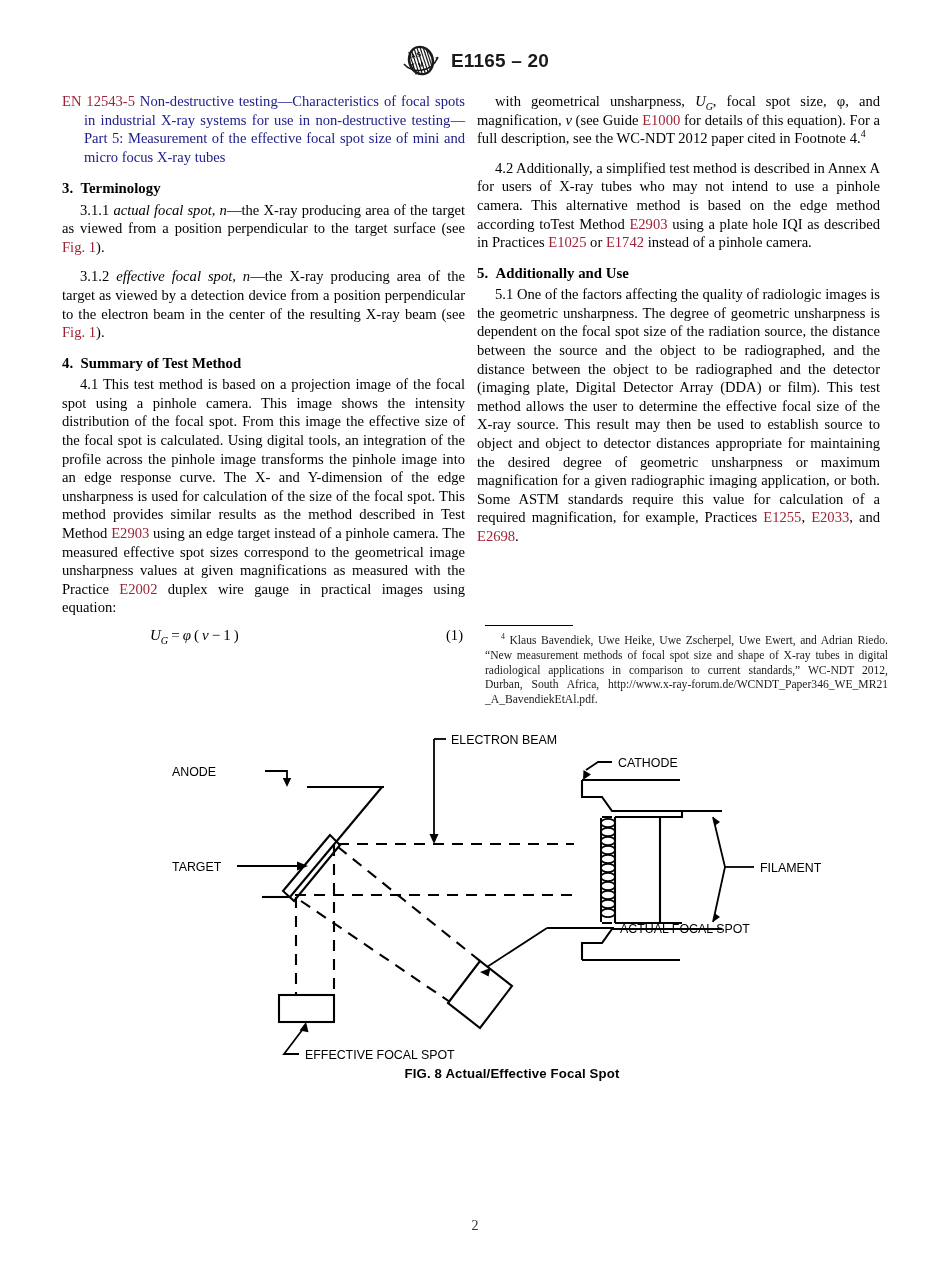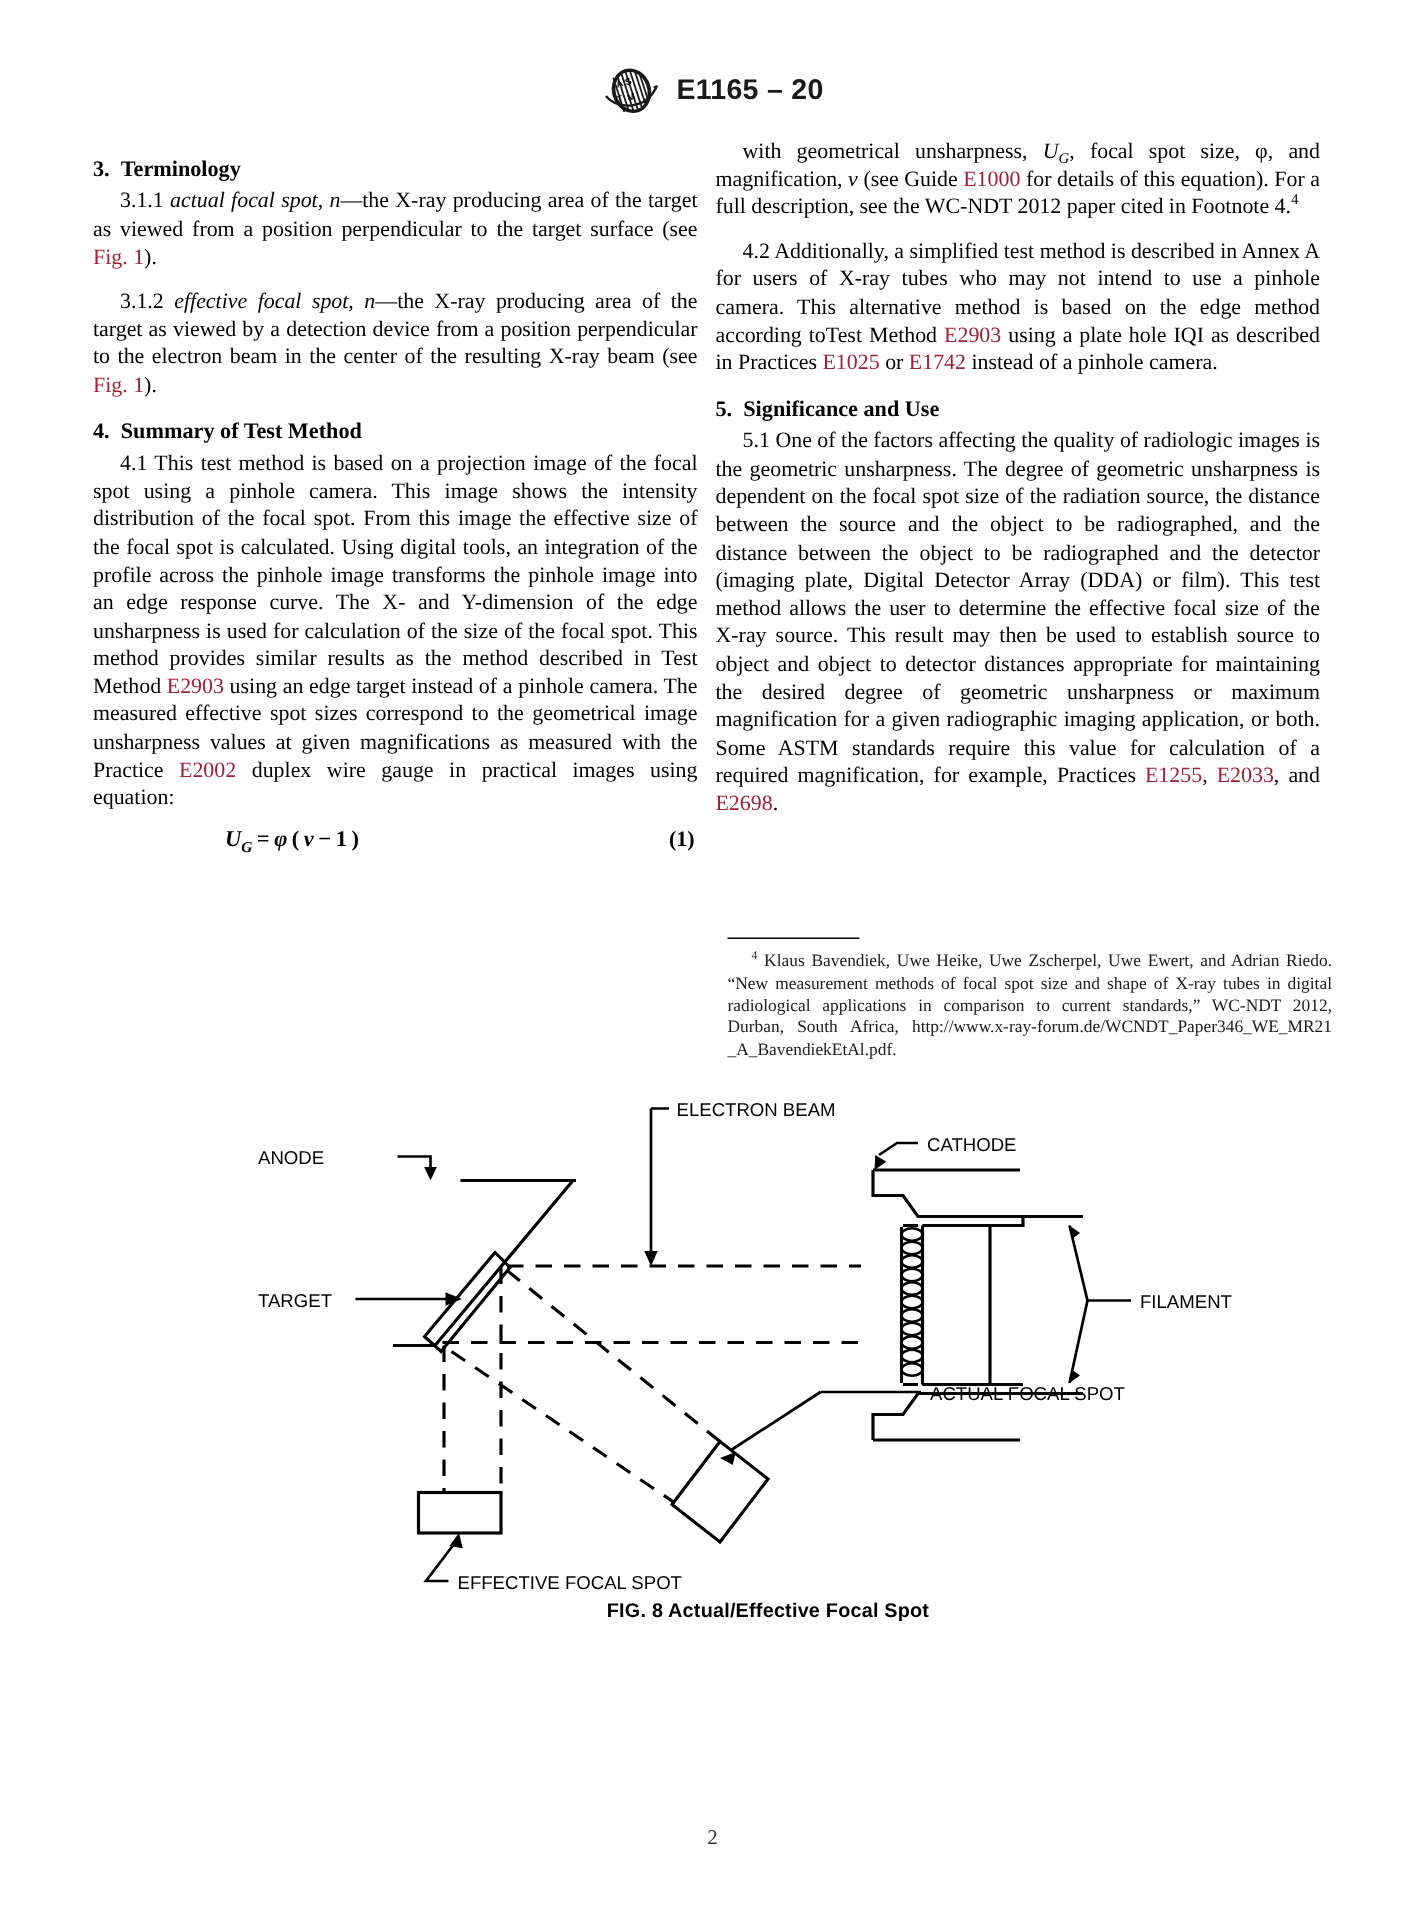--- a/index.html
+++ b/index.html
@@ -89,21 +89,20 @@
   .sup { font-size: 0.68em; vertical-align: super; line-height: 0; }
   .sub { font-size: 0.68em; vertical-align: sub; line-height: 0; }
 
   
   .equation {
     position: relative;
     margin: 9px 0 6px 0;
     text-indent: 0;
     height: 22px;
     text-align: left;
-    font-weight: bold;
   }
   .eq-body {
     position: absolute;
     left: 88px;
     top: 0;
     font-size: 15px;
     font-style: italic;
     font-family: "Liberation Serif", "DejaVu Serif", serif;
     white-space: nowrap;
   }
@@ -201,20 +200,21 @@
             <text x="36" y="47" transform="rotate(-18 36 47)">M</text>
           </g>
         </g>
       </svg>
     </span>
     <span class="std-desig">E1165 – 20</span>
   </div>
 
   <div class="col col-left">
 
+    <p class="ref-block"><span class="ref-id">EN 12543-5</span><span> Non-destructive testing—Characteristics of focal spots in industrial X-ray systems for use in non-destructive testing—Part 5: Measurement of the effective focal spot size of mini and micro focus X-ray tubes</span></p>
 
     <h2 class="sec"><span class="num">3.</span>&nbsp;&nbsp;<span>Terminology</span></h2>
 
 
     <p class="para"><span>3.1.1</span>&nbsp;<span class="it">actual focal spot, n</span><span>—the X-ray producing area of the target as viewed from a position perpendicular to the target surface (see </span><span class="red">Fig. 1</span><span>).</span></p>
 
     <p class="para gap"><span>3.1.2</span>&nbsp;<span class="it">effective focal spot, n</span><span>—the X-ray producing area of the target as viewed by a detection device from a position perpendicular to the electron beam in the center of the resulting X-ray beam (see </span><span class="red">Fig. 1</span><span>).</span></p>
 
 
     <h2 class="sec"><span class="num">4.</span>&nbsp;&nbsp;<span>Summary of Test Method</span></h2>
@@ -227,21 +227,21 @@
     </div>
 
   </div>
 
   <div class="col col-right">
 
     <p class="para"><span>with geometrical unsharpness, </span><span class="it">U</span><span class="sub it">G</span><span>, focal spot size, φ, and magnification, </span><span class="it">v</span><span> (see Guide </span><span class="red">E1000</span><span> for details of this equation). For a full description, see the WC-NDT 2012 paper cited in Footnote 4.</span><span class="sup">4</span></p>
 
     <p class="para gap"><span>4.2</span><span> Additionally, a simplified test method is described in Annex A for users of X-ray tubes who may not intend to use a pinhole camera. This alternative method is based on the edge method according toTest Method </span><span class="red">E2903</span><span> using a plate hole IQI as described in Practices </span><span class="red">E1025</span><span> or </span><span class="red">E1742</span><span> instead of a pinhole camera.</span></p>
 
-    <h2 class="sec"><span class="num">5.</span>&nbsp;&nbsp;<span>Significance and Use</span></h2>
+    <h2 class="sec"><span class="num">5.</span>&nbsp;&nbsp;<span>Additionally and Use</span></h2>
 
     <p class="para"><span>5.1</span><span> One of the factors affecting the quality of radiologic images is the geometric unsharpness. The degree of geometric unsharpness is dependent on the focal spot size of the radiation source, the distance between the source and the object to be radiographed, and the distance between the object to be radiographed and the detector (imaging plate, Digital Detector Array (DDA) or film). This test method allows the user to determine the effective focal size of the X-ray source. This result may then be used to establish source to object and object to detector distances appropriate for maintaining the desired degree of geometric unsharpness or maximum magnification for a given radiographic imaging application, or both. Some ASTM standards require this value for calculation of a required magnification, for example, Practices </span><span class="red">E1255</span><span>, </span><span class="red">E2033</span><span>, and </span><span class="red">E2698</span><span>.</span></p>
 
   </div>
 
   <div class="footnote-rule"></div>
   <div class="footnote">
     <p class="fn-first"><span class="sup">4</span><span> Klaus Bavendiek, Uwe Heike, Uwe Zscherpel, Uwe Ewert, and Adrian Riedo. “New measurement methods of focal spot size and shape of X-ray tubes in digital radiological applications in comparison to current standards,” WC-NDT 2012, Durban, South Africa, http://www.x-ray-forum.de/WCNDT_Paper346_WE_MR21 _A_BavendiekEtAl.pdf.</span></p>
   </div>
 

